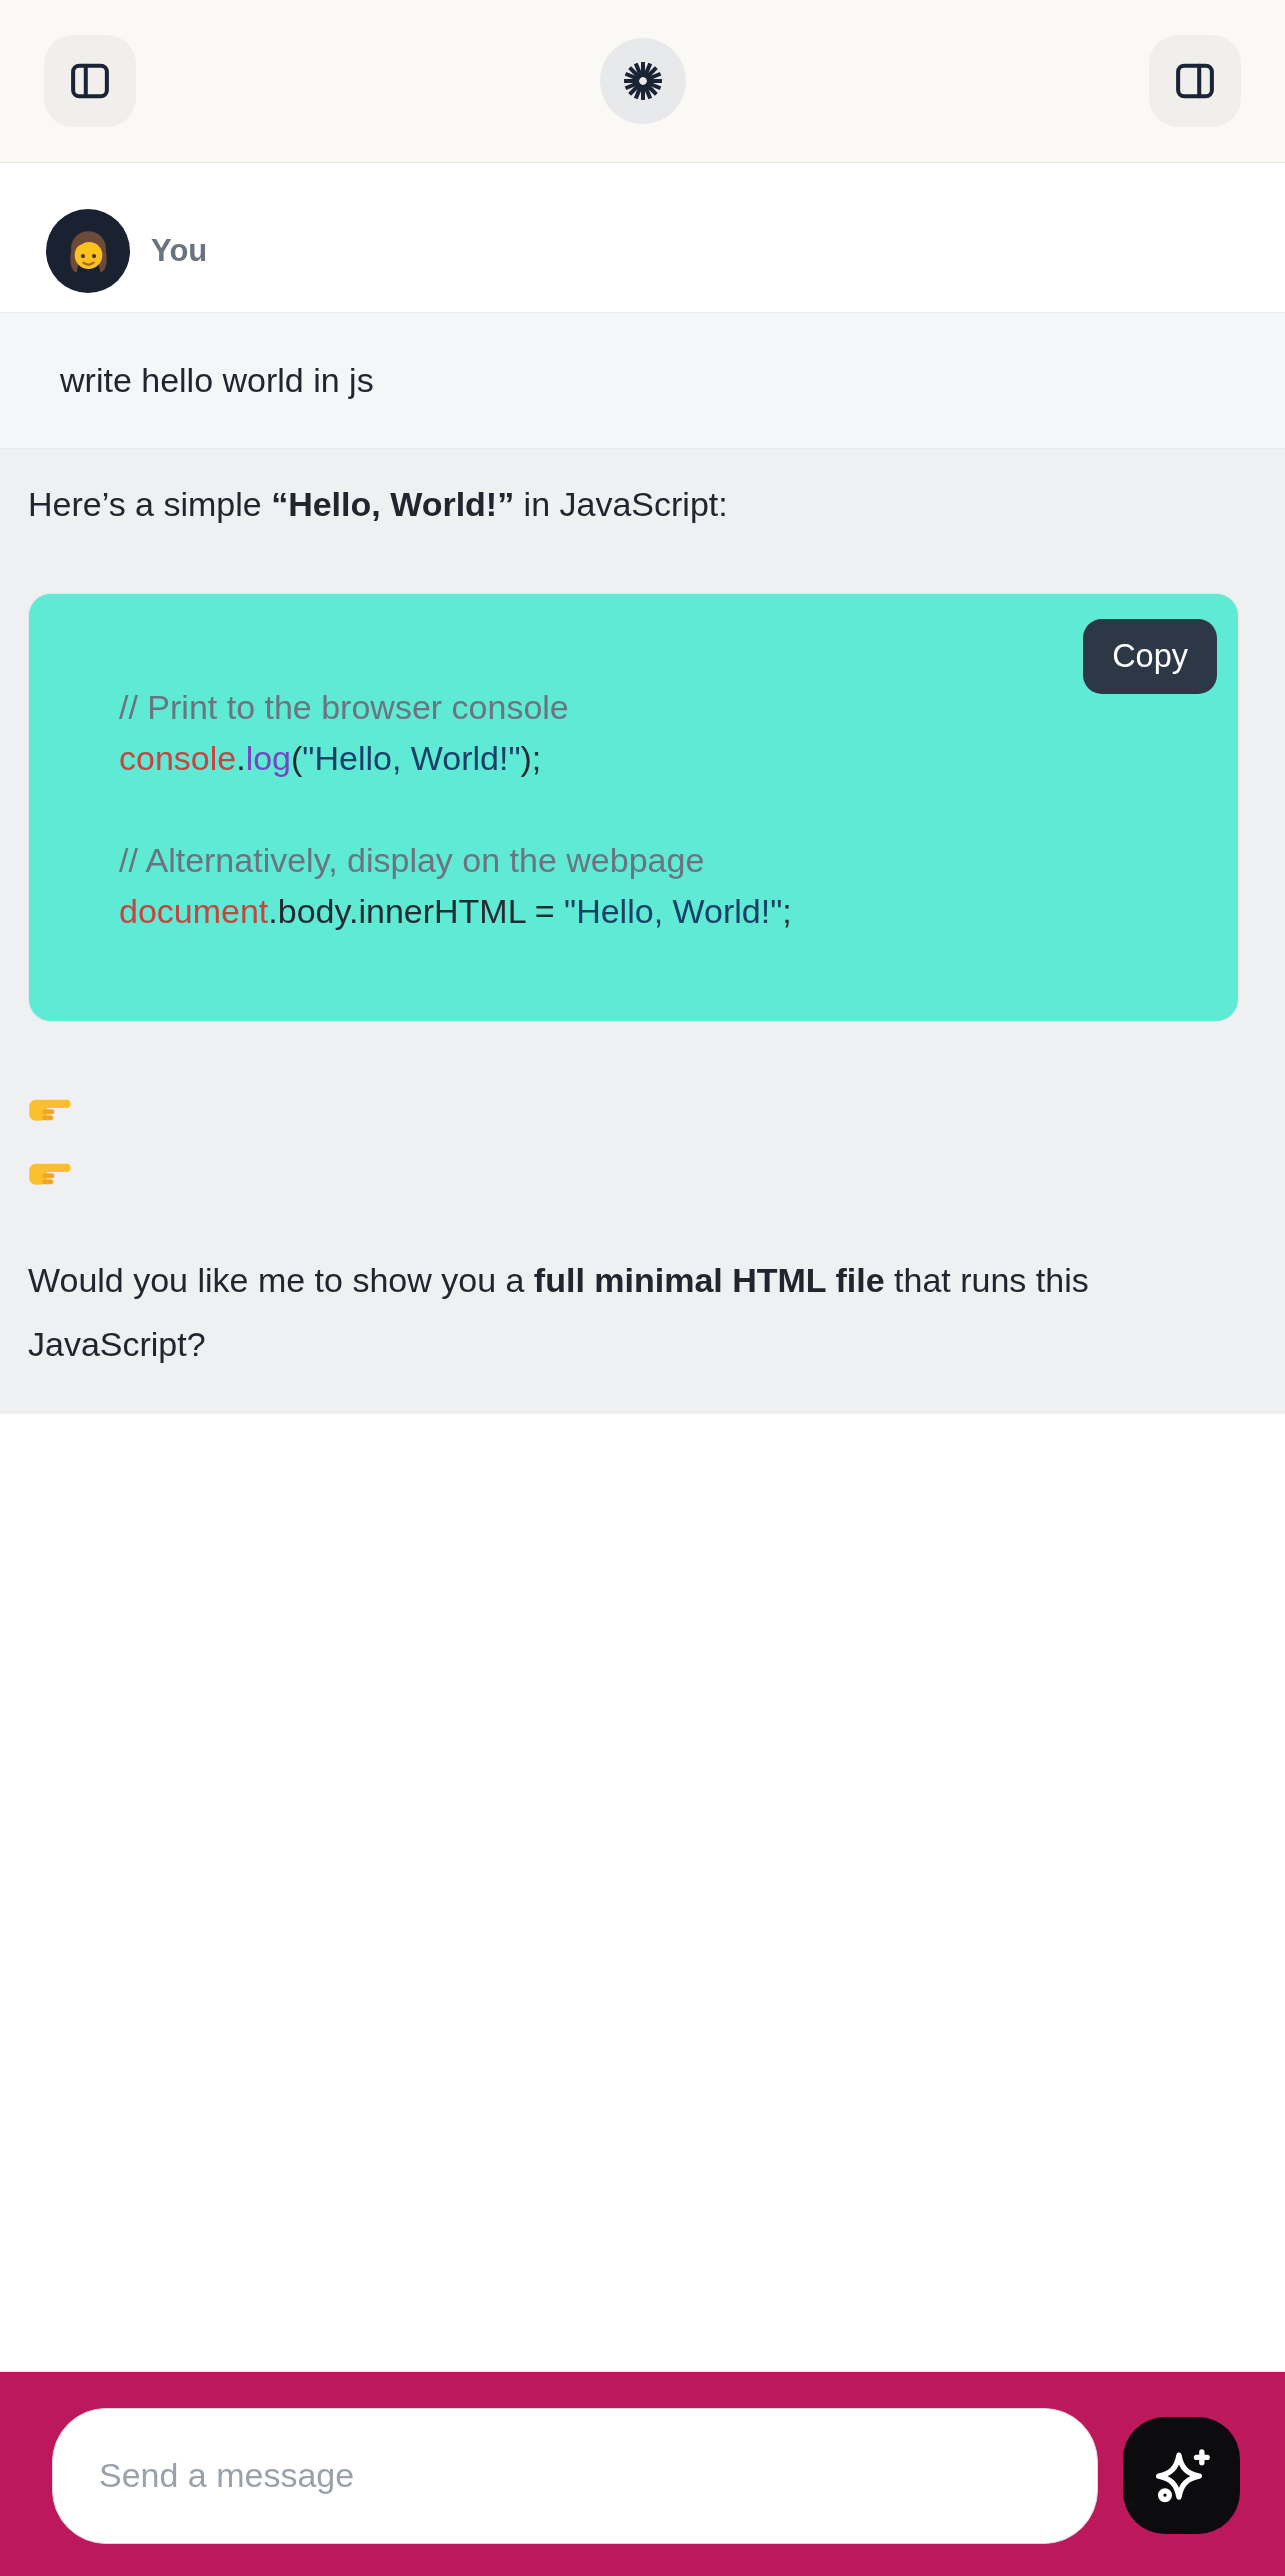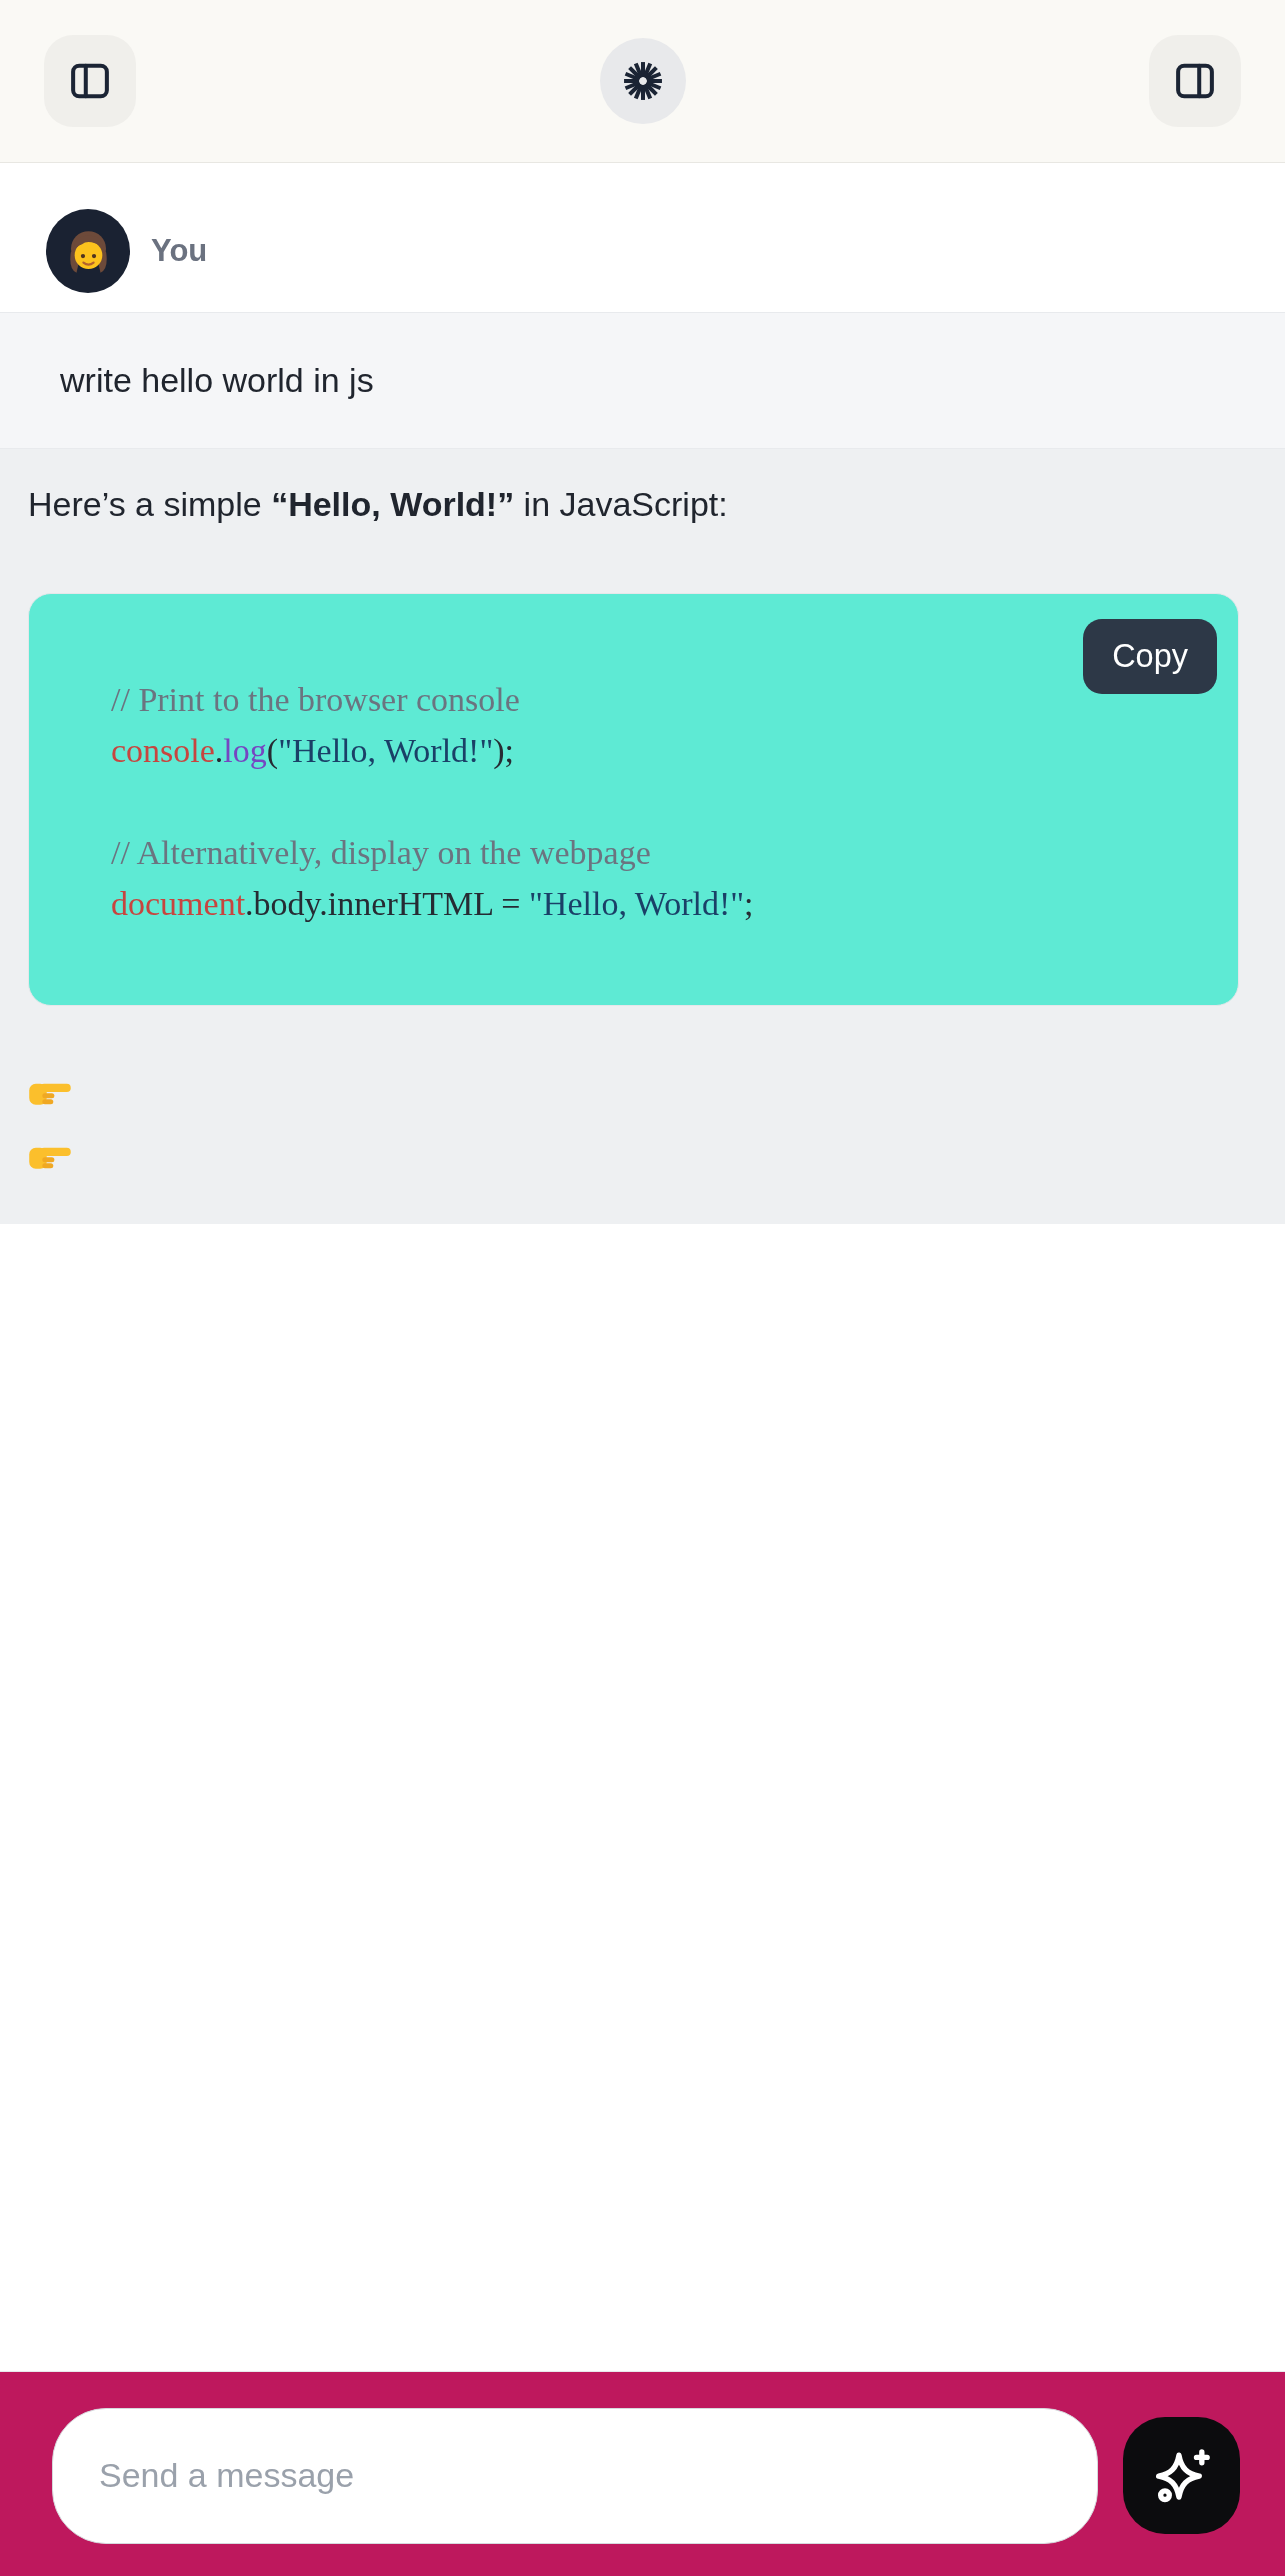--- a/index.html
+++ b/index.html
@@ -70,22 +70,22 @@
 
   .codebox {
     position: relative;
     background: #5eead4;
     border: 1.9px solid #e5e7ea;
     border-radius: 23px;
     margin: 57px 0 0 0;
     padding: 80px 38px 76px 82px;
   }
   .codebox pre {
-    margin: 0;
-    font-family: Liberation Serif, serif;
+    margin: 8px;
+    font-family: Liberation Sans, sans-serif;
     font-size: 34px; line-height: 51px;
     white-space: pre;
     color: #262b33;
   }
   .tok-comment  { color: #6b7480; }
   .tok-builtin  { color: #c7453f; }
   .tok-function { color: #7646c1; }
   .tok-string   { color: #1a4067; }
   .tok-plain    { color: #262b33; }
   .copy-btn {
@@ -217,20 +217,21 @@
 <span class="tok-comment">// Alternatively, display on the webpage</span>
 <span class="tok-builtin">document</span><span class="tok-plain">.body.innerHTML = </span><span class="tok-string">"Hello, World!"</span><span class="tok-plain">;</span></pre>
     </div>
 
     <p class="bullets"><svg class="emoji" width="44" height="35" viewBox="0 0 40 32">
           <use href="#hand"></use>
         </svg><br><svg class="emoji" width="44" height="35" viewBox="0 0 40 32">
           <use href="#hand"></use>
         </svg></p>
 
+    <p class="closing"><span>Would you like me to show you a </span><strong>full minimal HTML file</strong><span> that runs this JavaScript?</span></p>
 
   </div>
 </main>
 
 <footer class="footer">
   <input class="composer-input" type="text" value="" placeholder="Send a message" style="">
   <button class="send-btn">
     <svg width="61" height="61" viewBox="0 0 48 48">
       <use href="#sparkle"></use>
     </svg>

